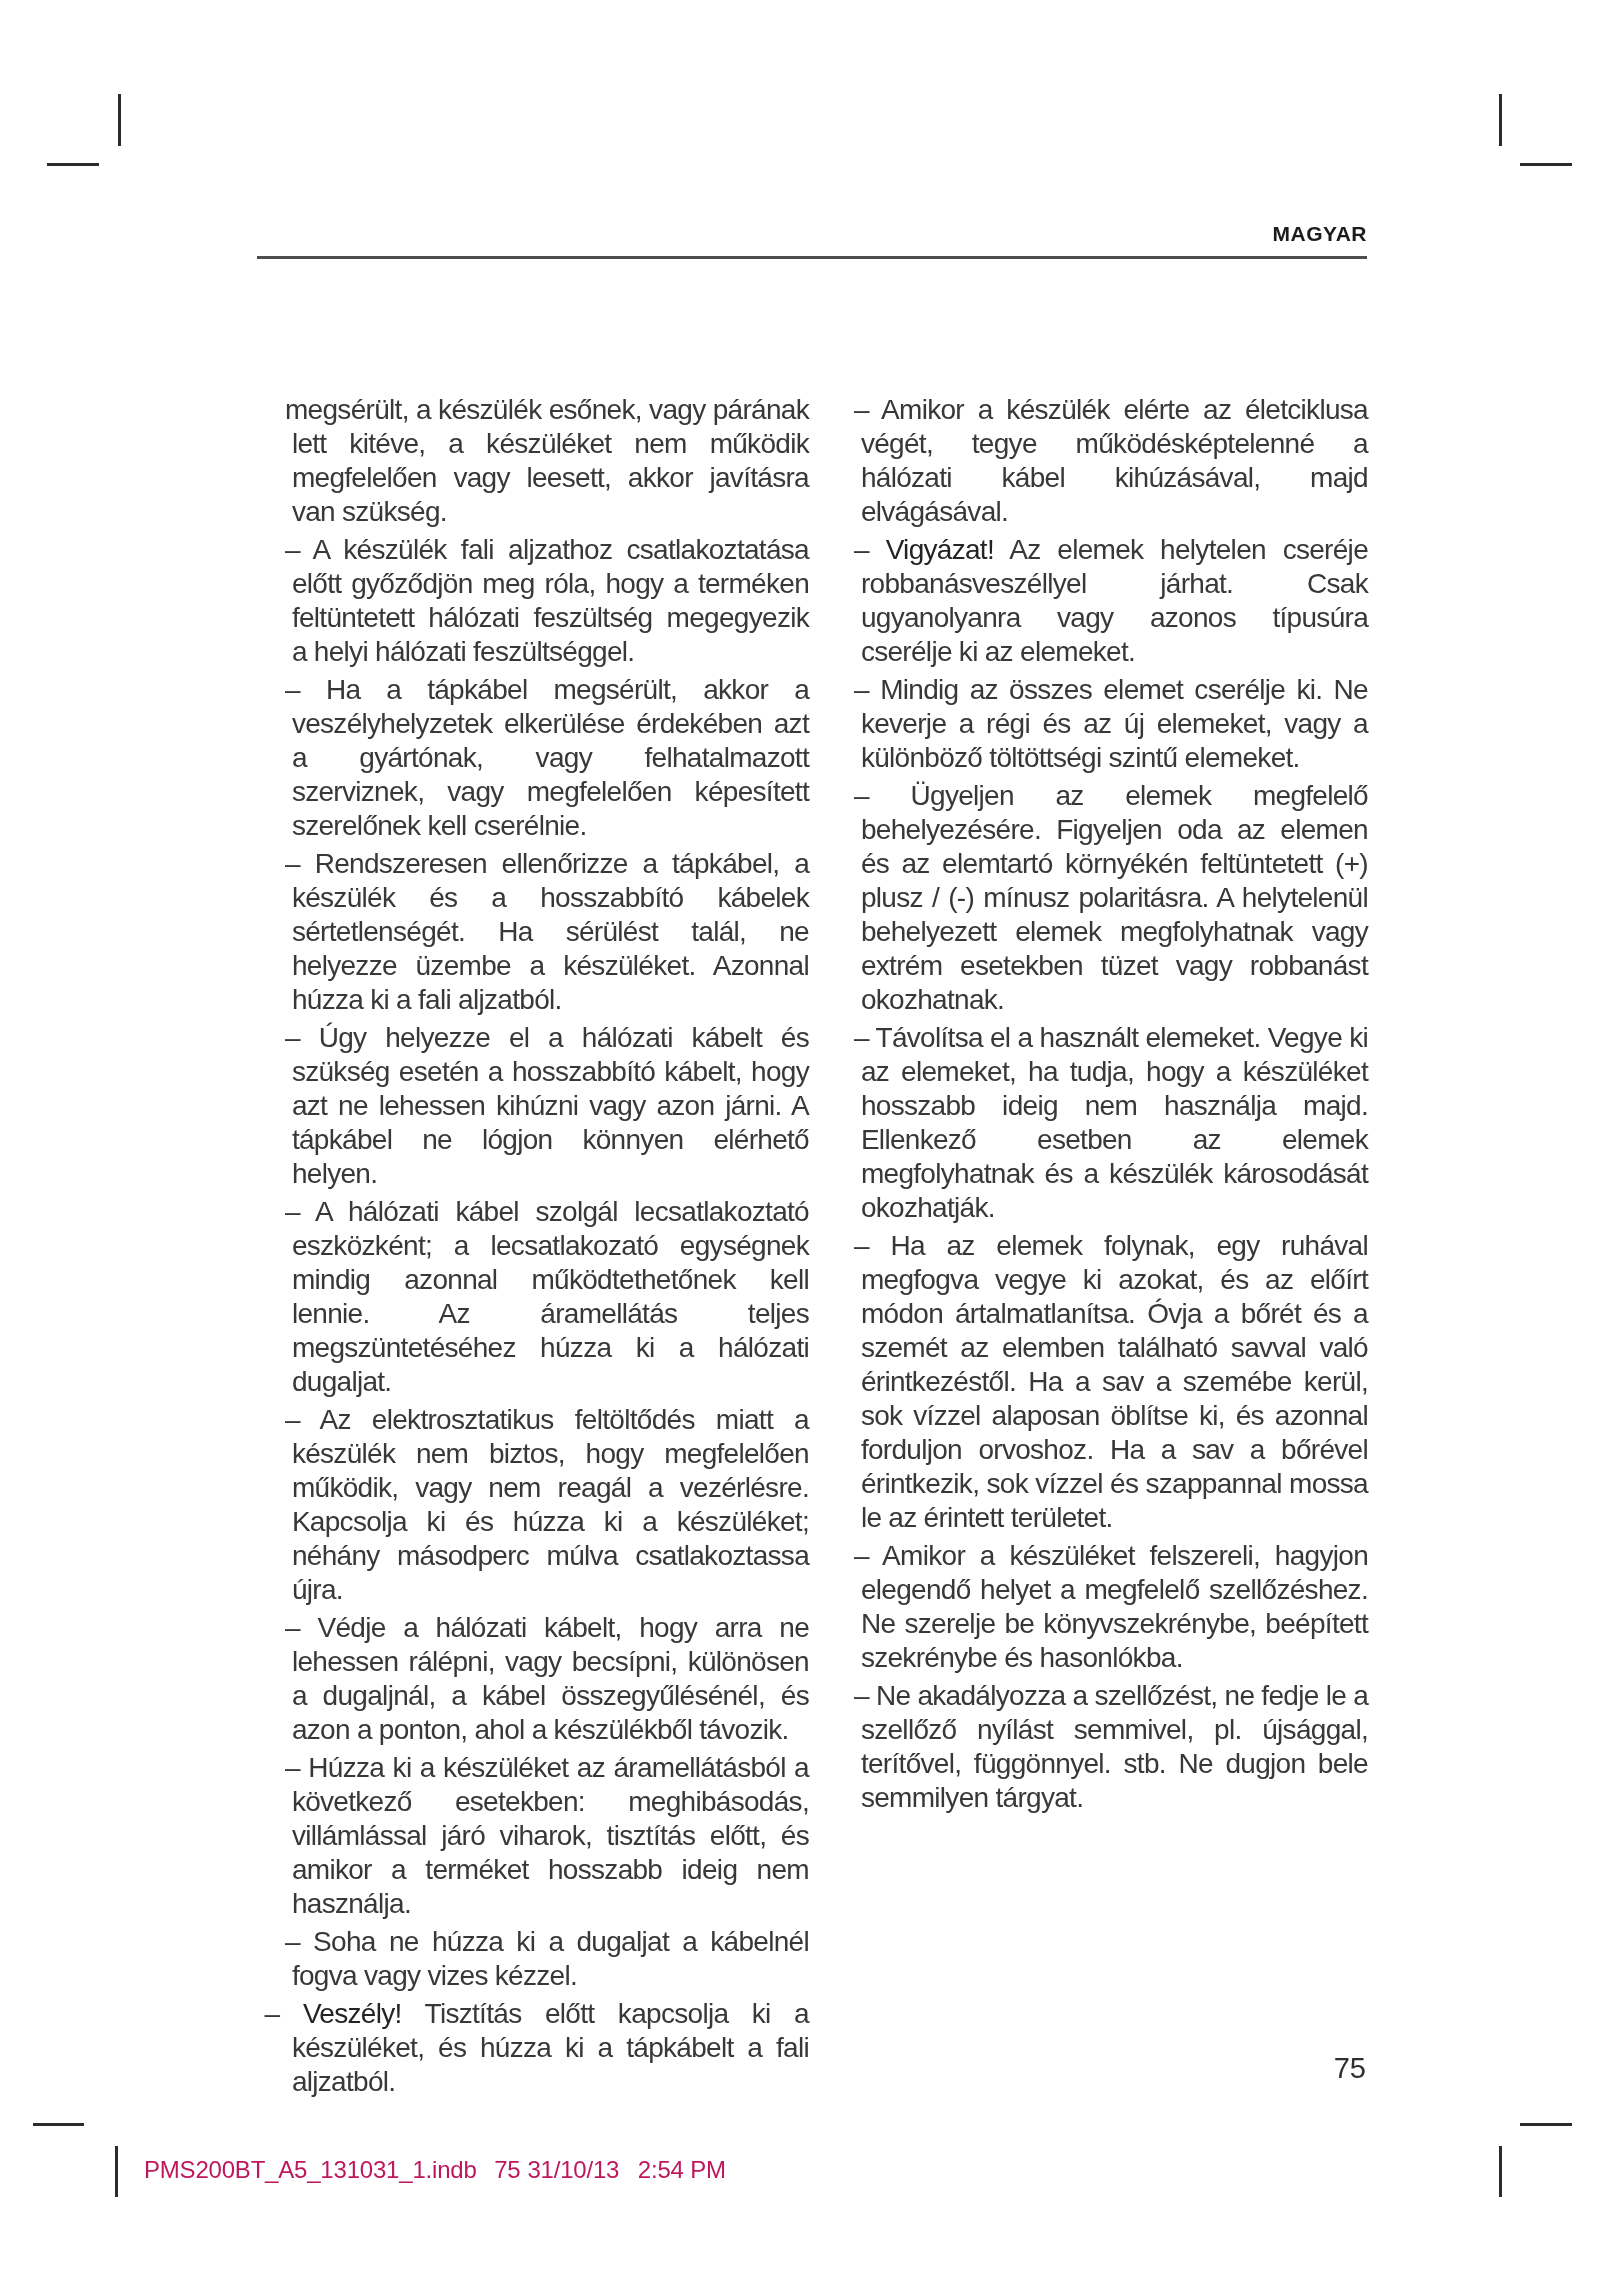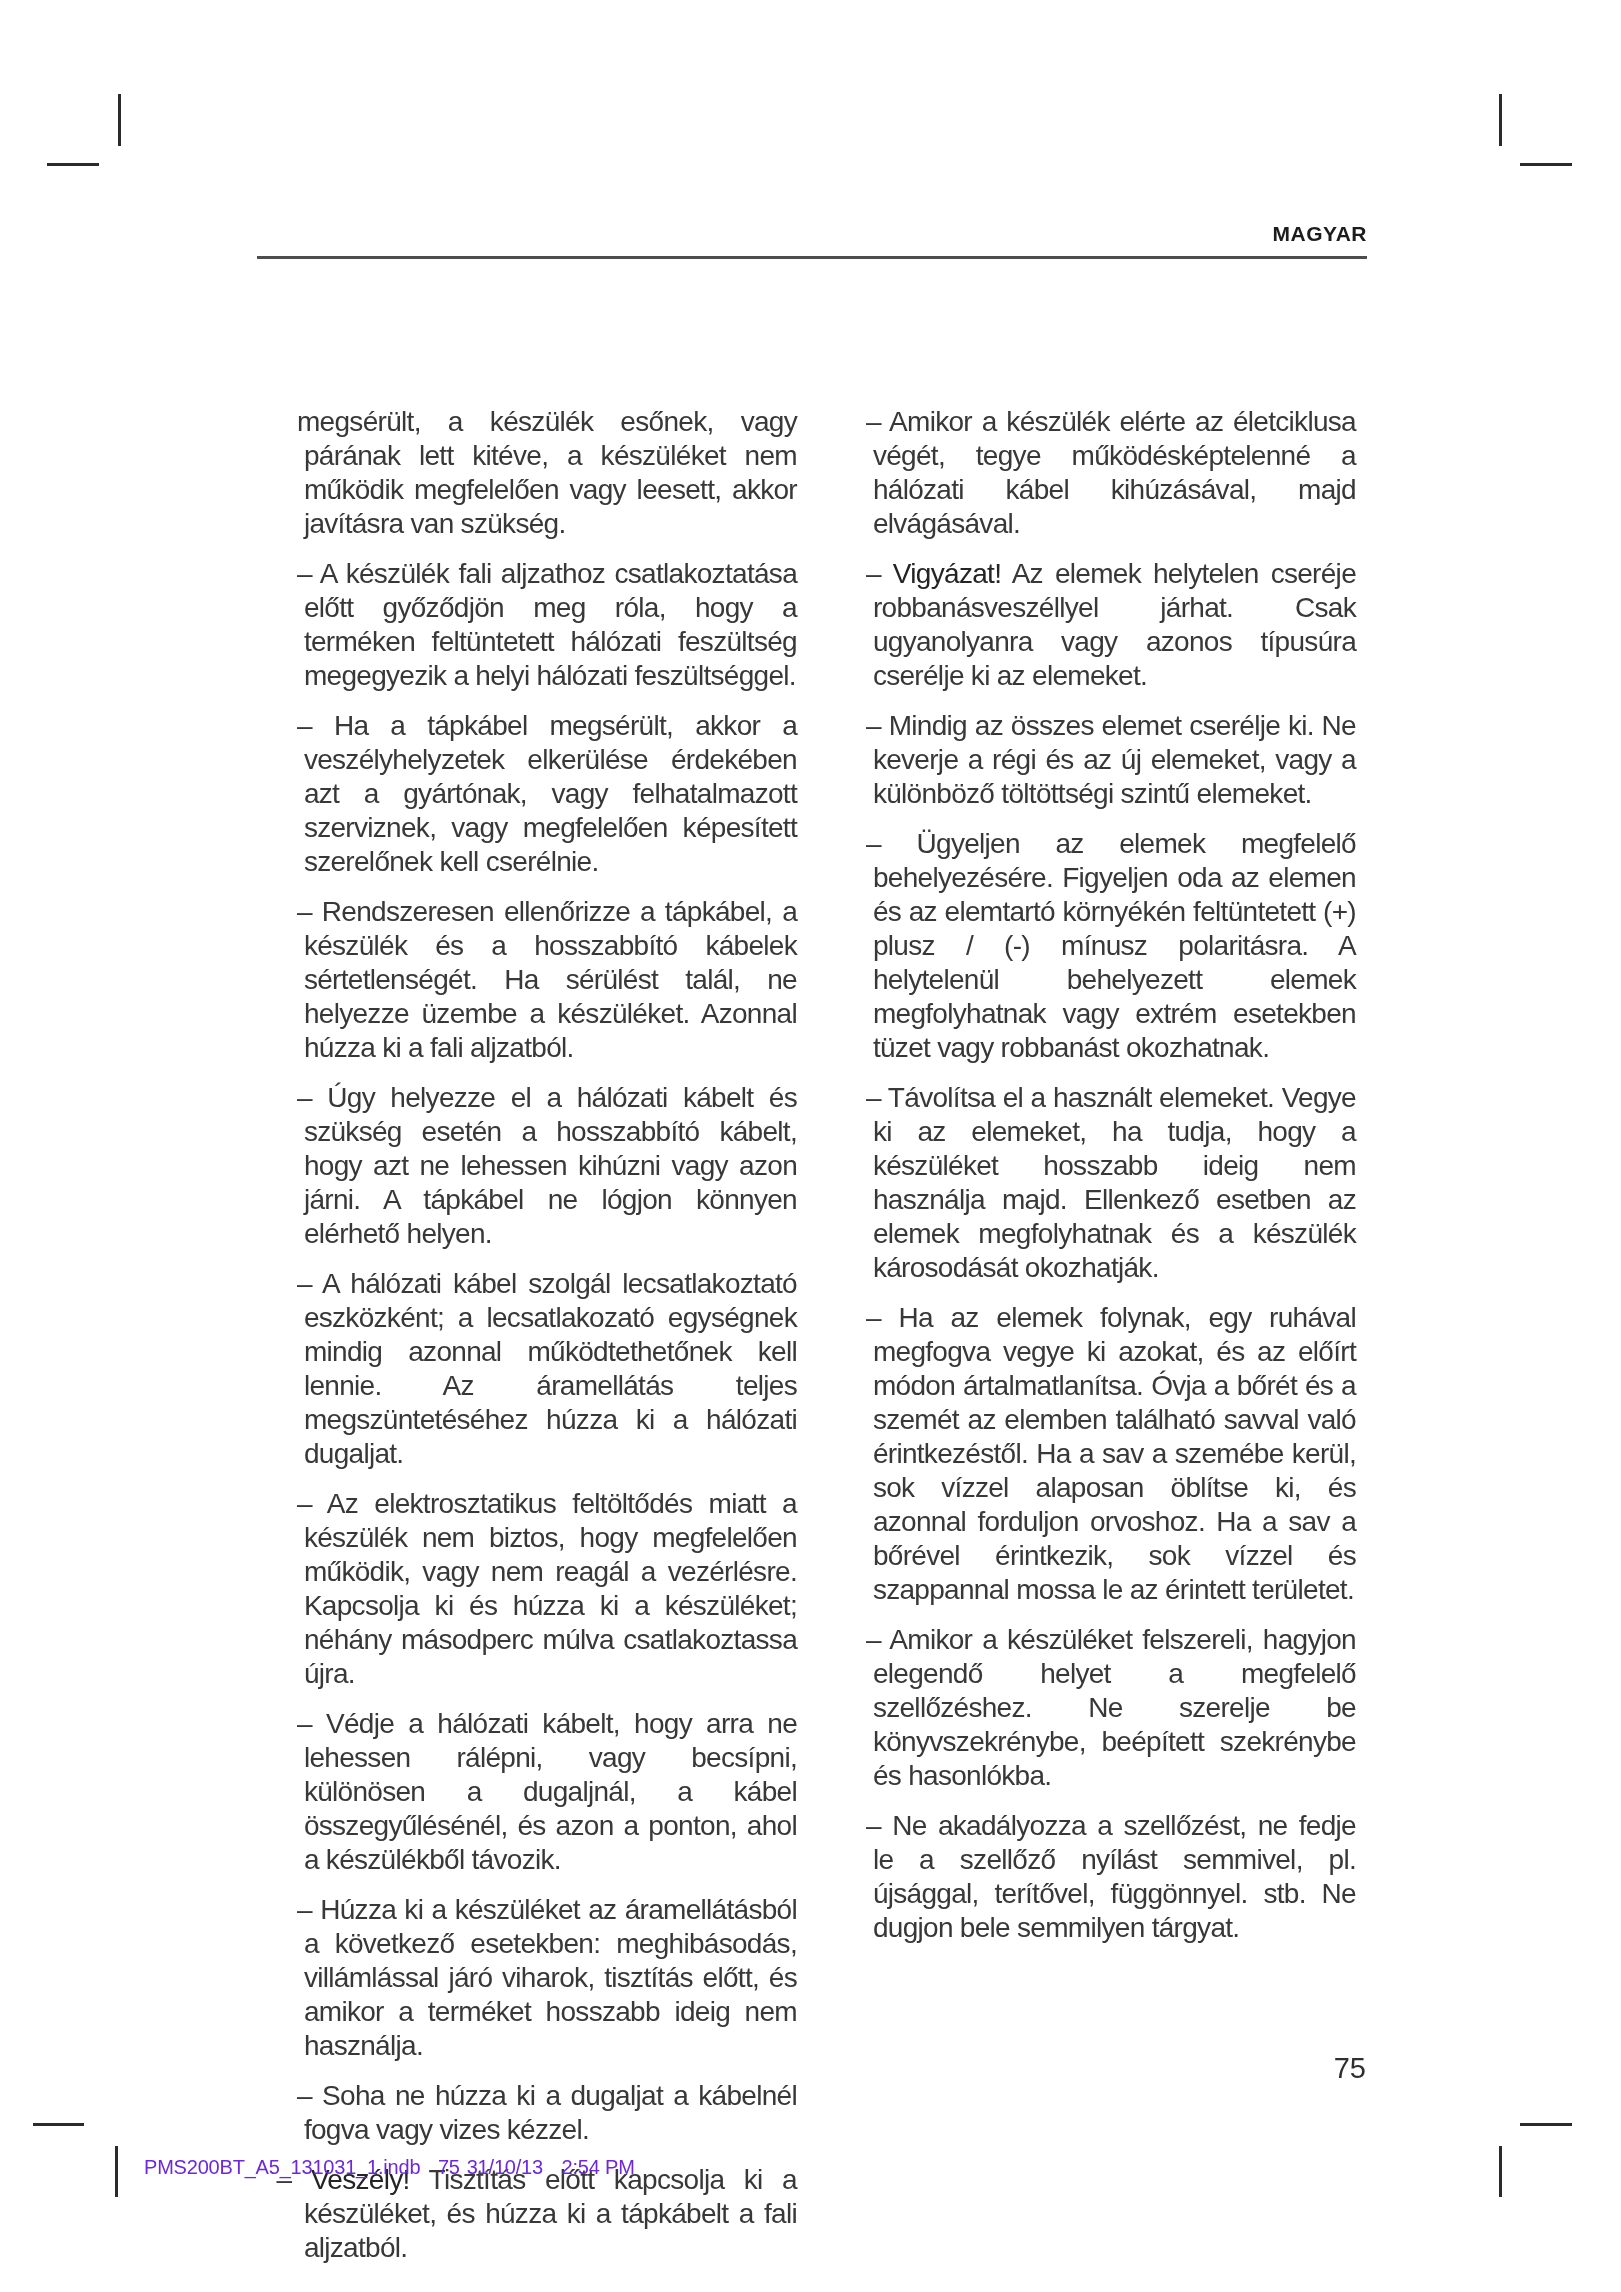--- a/index.html
+++ b/index.html
@@ -49,41 +49,41 @@
   .col{
     font-size:28px;
     line-height:34px;
     letter-spacing:-0.7px;
     text-align:justify;
     hyphens:auto;
     -webkit-hyphens:auto;
   }
   .col.left{width:532px;}
   .col.right{width:522px;}
-  .col p{margin:16px;padding-left:6.9px;text-indent:-6.9px;}
+  .col p{margin:4px;padding-left:6.9px;text-indent:-6.9px;}
   .col p.bullet{padding-left:6.9px;text-indent:-6.9px;}
   .col p.bullet.outdent{text-indent:-27.4px;}
   .col b{font-weight:400;color:#242424;}
 
   
   .page-number{
     position:absolute;
     left:1176px;top:2052px;width:190px;
     text-align:right;
     font-size:29px;
     color:#2f2f2f;
   }
 
   
   .footer{
     position:absolute;
     left:144px;top:2156px;
-    font-size:20px;
+    font-size:24px;
     letter-spacing:-0.2px;
-    color:#6d28d9;
+    color:#be185d;
     white-space:nowrap;
     text-align:right;
   }
   .footer .filename{margin-right:17.6px;}
   .footer .pageref{margin-right:6.9px;}
   .footer .time{margin-left:18.6px;}
 </style>
 </head>
 <body>
 

